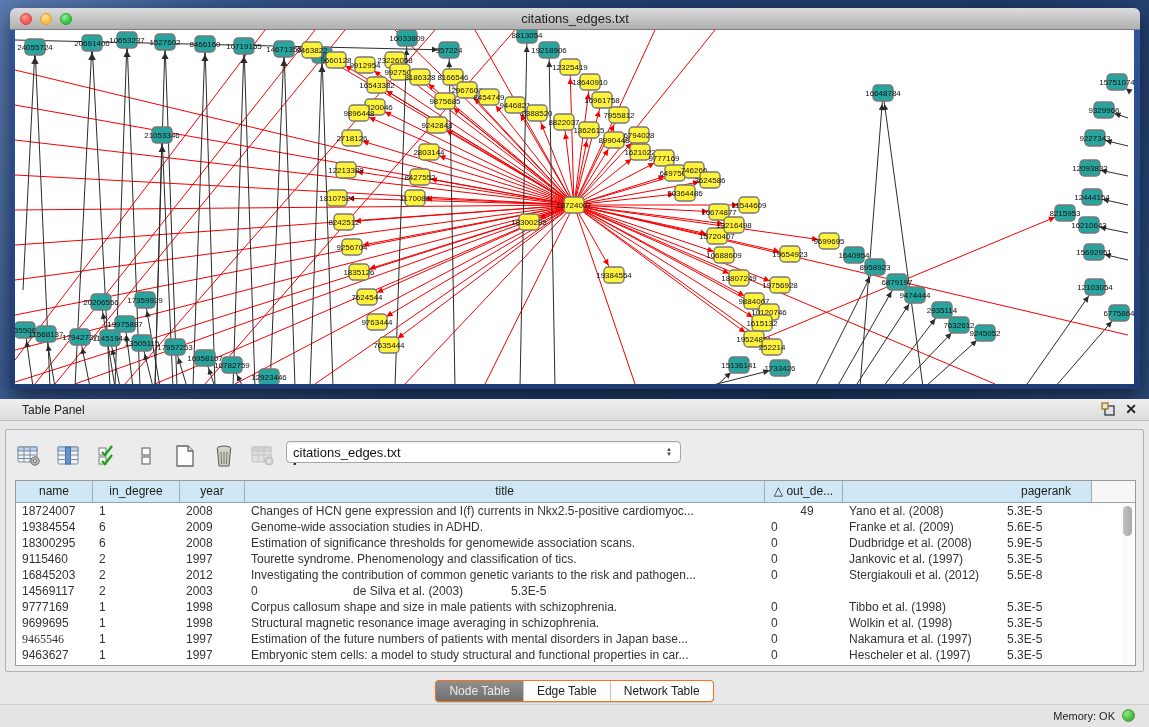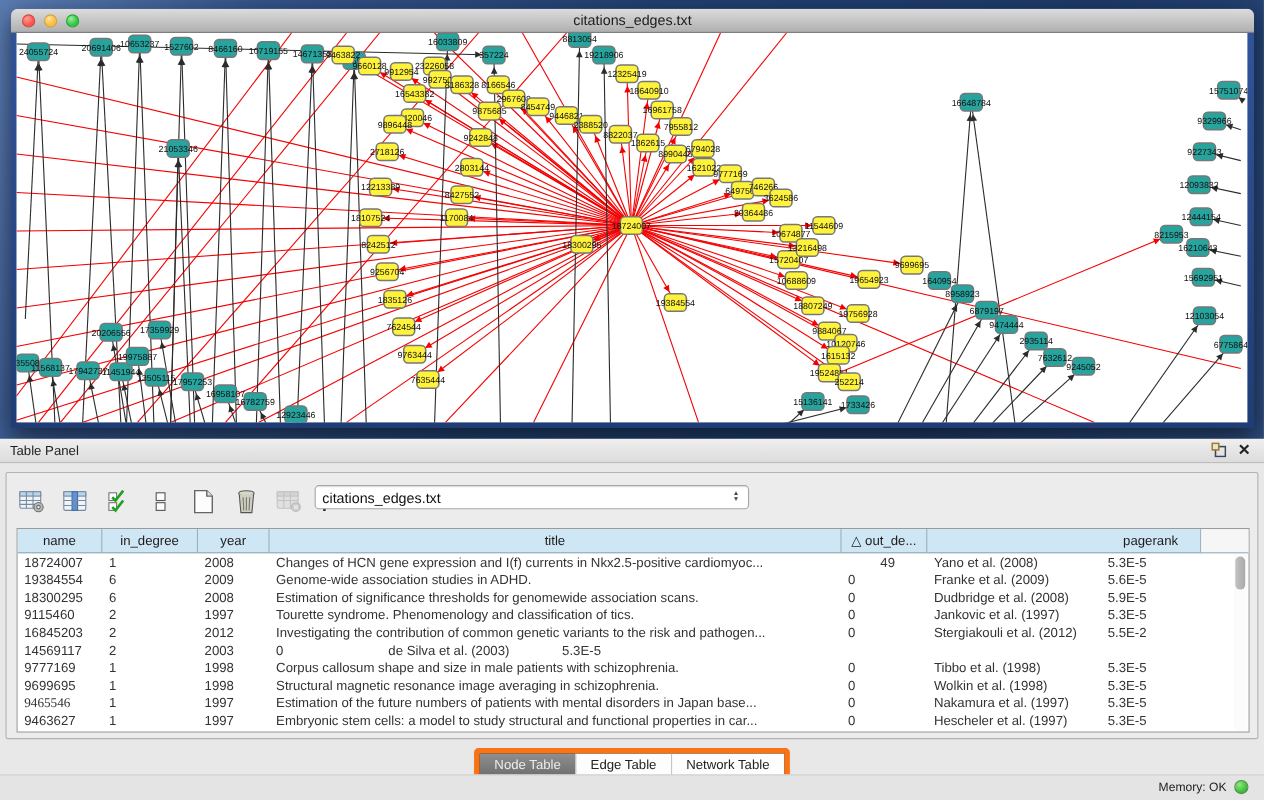--- a/index.html
+++ b/index.html
@@ -26,21 +26,21 @@
   
   .split-handle { position:absolute; left:569px; top:400px; width:10px; height:7px; }
   .split-handle i { display:block; width:0; height:0; margin:0 auto; border-left:4px solid transparent; border-right:4px solid transparent; }
   .split-handle .up { border-bottom:3px solid #8a8a8a; margin-bottom:1px; }
   .split-handle .dn { border-top:3px solid #8a8a8a; }
 
   
   .table-panel { position:absolute; left:0; top:399px; width:1149px; height:328px; background:#e8e8e8; }
   .panel-header { height:22px; background:linear-gradient(#efefef,#dcdcdc);
     border-bottom:1px solid #bdbdbd; position:relative; }
-  .panel-header .ttl { position:absolute; left:9px; top:4px; font-size:12px; color:#222; }
+  .panel-header .ttl { position:absolute; left:22px; top:4px; font-size:12px; color:#222; }
   .panel-header .hdr-icons { position:absolute; right:12px; top:3px; display:flex; gap:10px; align-items:center; }
   .close-x { font-size:14px; font-weight:bold; color:#222; line-height:14px; cursor:default; }
 
   .panel-content { position:absolute; left:5px; top:30px; width:1139px; height:243px;
     background:#ececec; border:1px solid #b2b2b2; border-radius:2px; }
 
   .toolbar { position:absolute; left:10px; top:8px; height:36px; display:flex; align-items:center; gap:13px; }
   .tool { width:26px; height:26px; display:flex; align-items:center; justify-content:center; }
   .fx { font-size:15px; color:#222; font-family:"Liberation Serif",serif; }
   .fx i { font-weight:bold; font-size:17px; }
@@ -59,21 +59,21 @@
   .th.fill { flex:1; background:#f6f6f6; border-right:none; }
   .tbody { position:relative; }
   .tr { display:flex; height:16px; }
   .td { font-size:12px; color:#333; line-height:16px; padding-left:6px; overflow:hidden;
     white-space:nowrap; flex-shrink:0; }
   .vscroll { position:absolute; right:1px; top:1px; width:12px; height:160px; background:#fbfbfb; }
   .vscroll .thumb { position:absolute; left:1px; top:2px; width:9px; height:30px; border-radius:5px;
     background:linear-gradient(90deg,#c2c2c2,#a9a9a9); }
 
   .tabs-row { position:absolute; left:0; top:281px; width:1149px; height:24px; text-align:center; }
-  .seg { display:inline-flex; border:5px solid #f97316; border-radius:4px; overflow:hidden;
+  .seg { display:inline-flex; border:1px solid #f97316; border-radius:4px; overflow:hidden;
     background:#404040; box-shadow:0 1px 1px rgba(0,0,0,.15); }
   .seg .tab { font-size:12px; color:#222; padding:2px 13px; line-height:16px; background:#fdfdfd; border-left:1px solid #c4c4c4; }
   .seg .tab:first-child { border-left:none; }
   .seg .tab.active { background:linear-gradient(#8f8f8f,#6f6f6f); color:#ececec; }
 
   .statusbar { position:absolute; left:0; top:305px; width:1149px; height:23px; background:#e4e4e4;
     border-top:1px solid #cfcfcf; }
   .statusbar .mem { position:absolute; right:34px; top:5px; font-size:11px; color:#222; }
   .statusbar .dot { position:absolute; right:14px; top:4px; width:13px; height:13px; border-radius:50%;
     background:radial-gradient(circle at 35% 30%,#8cec7e,#3dbb3d 65%); border:1px solid #55904a; }
@@ -908,21 +908,21 @@
             <div class="td" style="width: 158px;">Jankovic et al. (1997)</div>
             <div class="td" style="width: 91px;">5.3E-5</div>
           </div>
           <div class="tr">
             <div class="td" style="width: 77px;">16845203</div>
             <div class="td" style="width: 87px;">2</div>
             <div class="td" style="width: 65px;">2012</div>
             <div class="td" style="width: 520px;">Investigating the contribution of common genetic variants to the risk and pathogen...</div>
             <div class="td" style="width: 78px;">0</div>
             <div class="td" style="width: 158px;">Stergiakouli et al. (2012)</div>
-            <div class="td" style="width: 91px;">5.5E-2</div>
+            <div class="td" style="width: 91px;">5.5E-8</div>
           </div>
           <div class="tr">
             <div class="td" style="width: 77px;">14569117</div>
             <div class="td" style="width: 87px;">2</div>
             <div class="td" style="width: 65px;">2003</div>
             <div class="td" style="width: 78px;">0</div>
             <div class="td" style="width: 158px; margin-left: 24px;">de Silva et al. (2003)</div>
             <div class="td" style="width: 91px;">5.3E-5</div>
           </div>
           <div class="tr">

